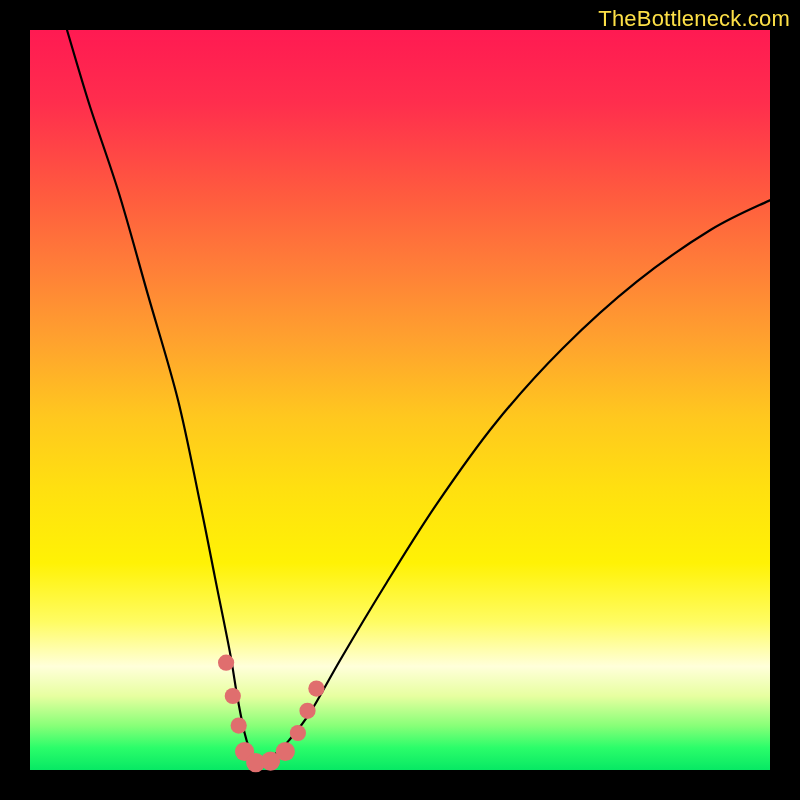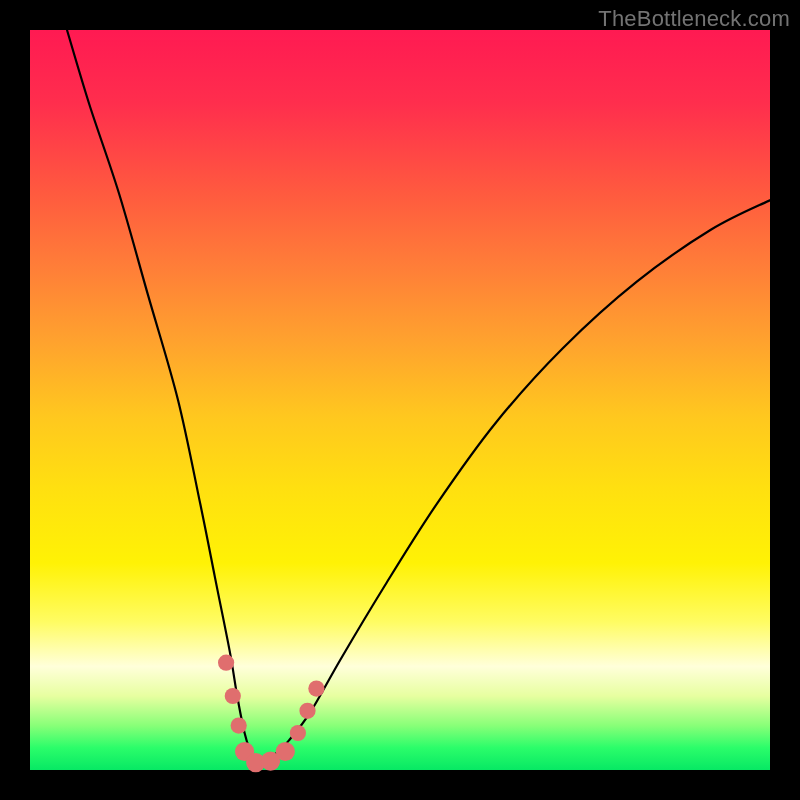--- a/index.html
+++ b/index.html
@@ -40,21 +40,21 @@
       #e7ffa0 90%,
       #88ff78 94%,
       #2bfd6a 97%,
       #07e864 100%
     );
   }
   .watermark {
     position: absolute;
     top: 6px;
     right: 10px;
-    color: #737373;
+    color: #fde047;
     font-size: 22px;
     letter-spacing: 0.2px;
     font-weight: 500;
   }
   svg.curves {
     position: absolute;
     left: 0;
     top: 0;
     width: 740px;
     height: 740px;

